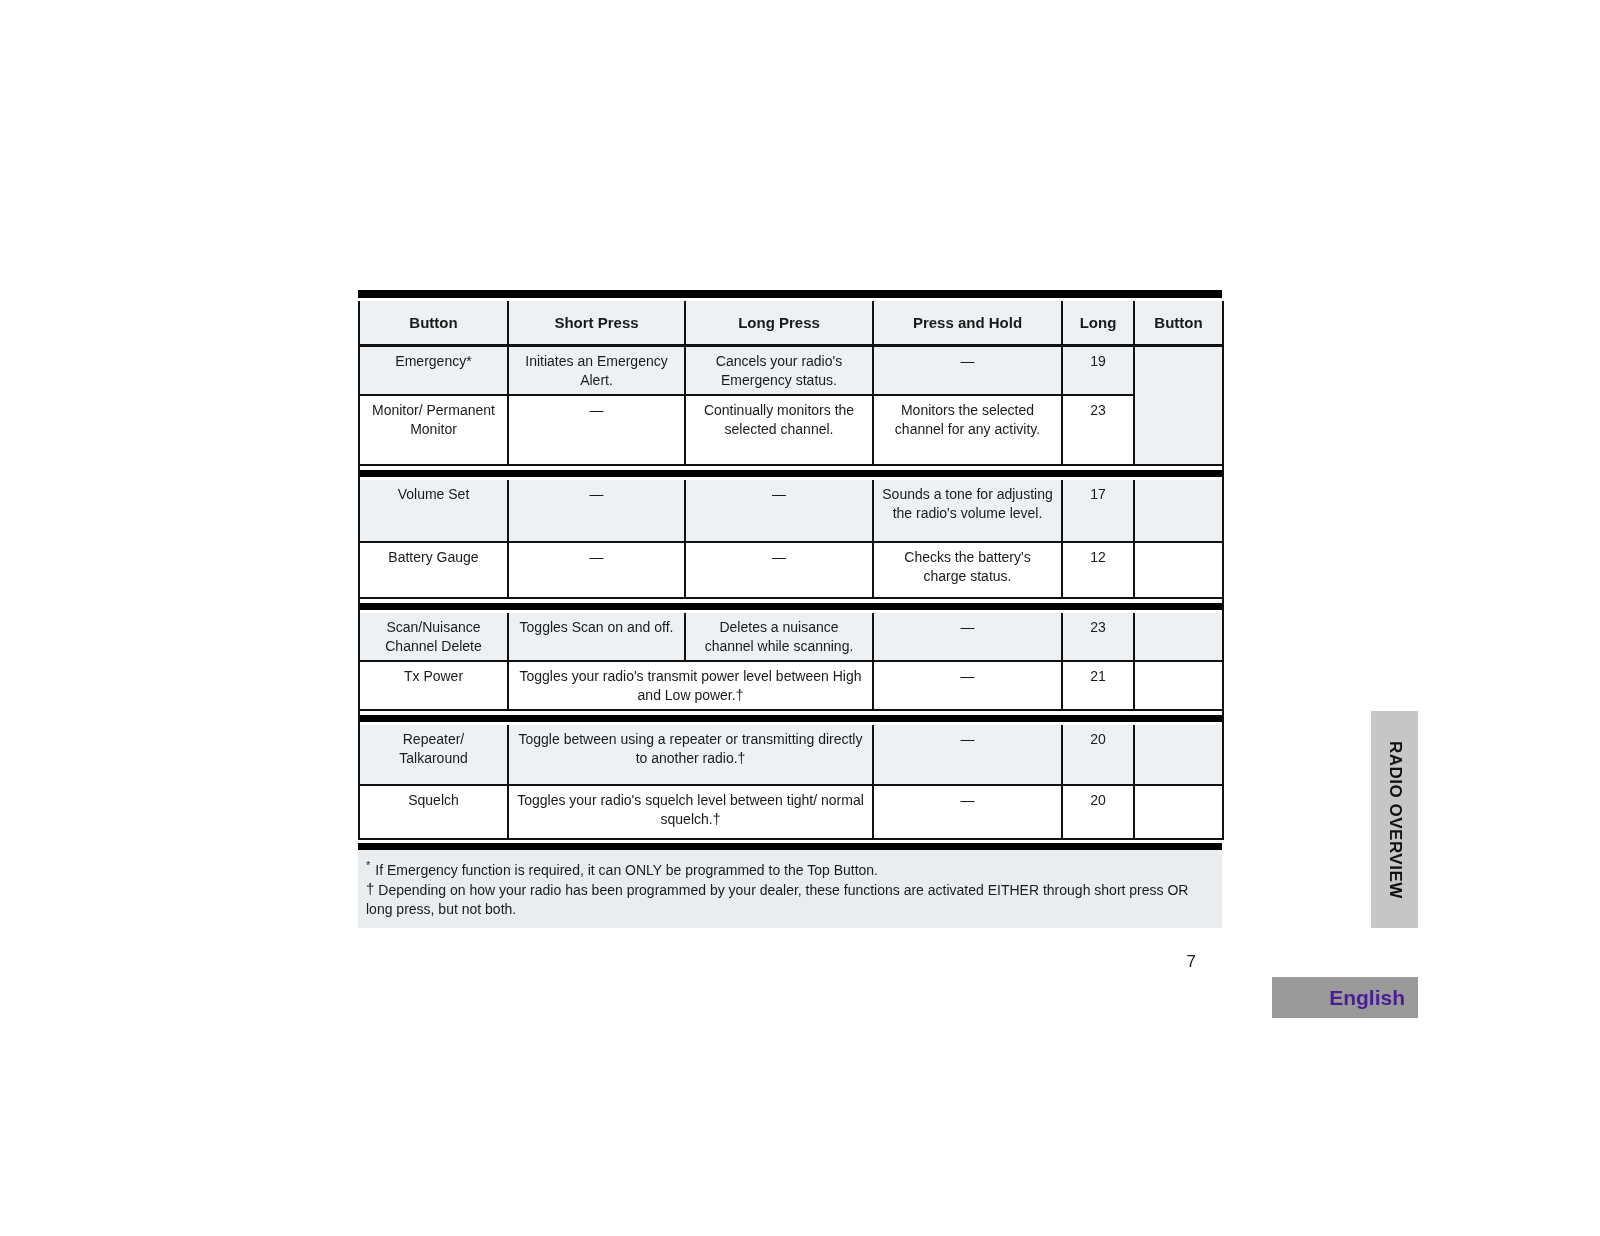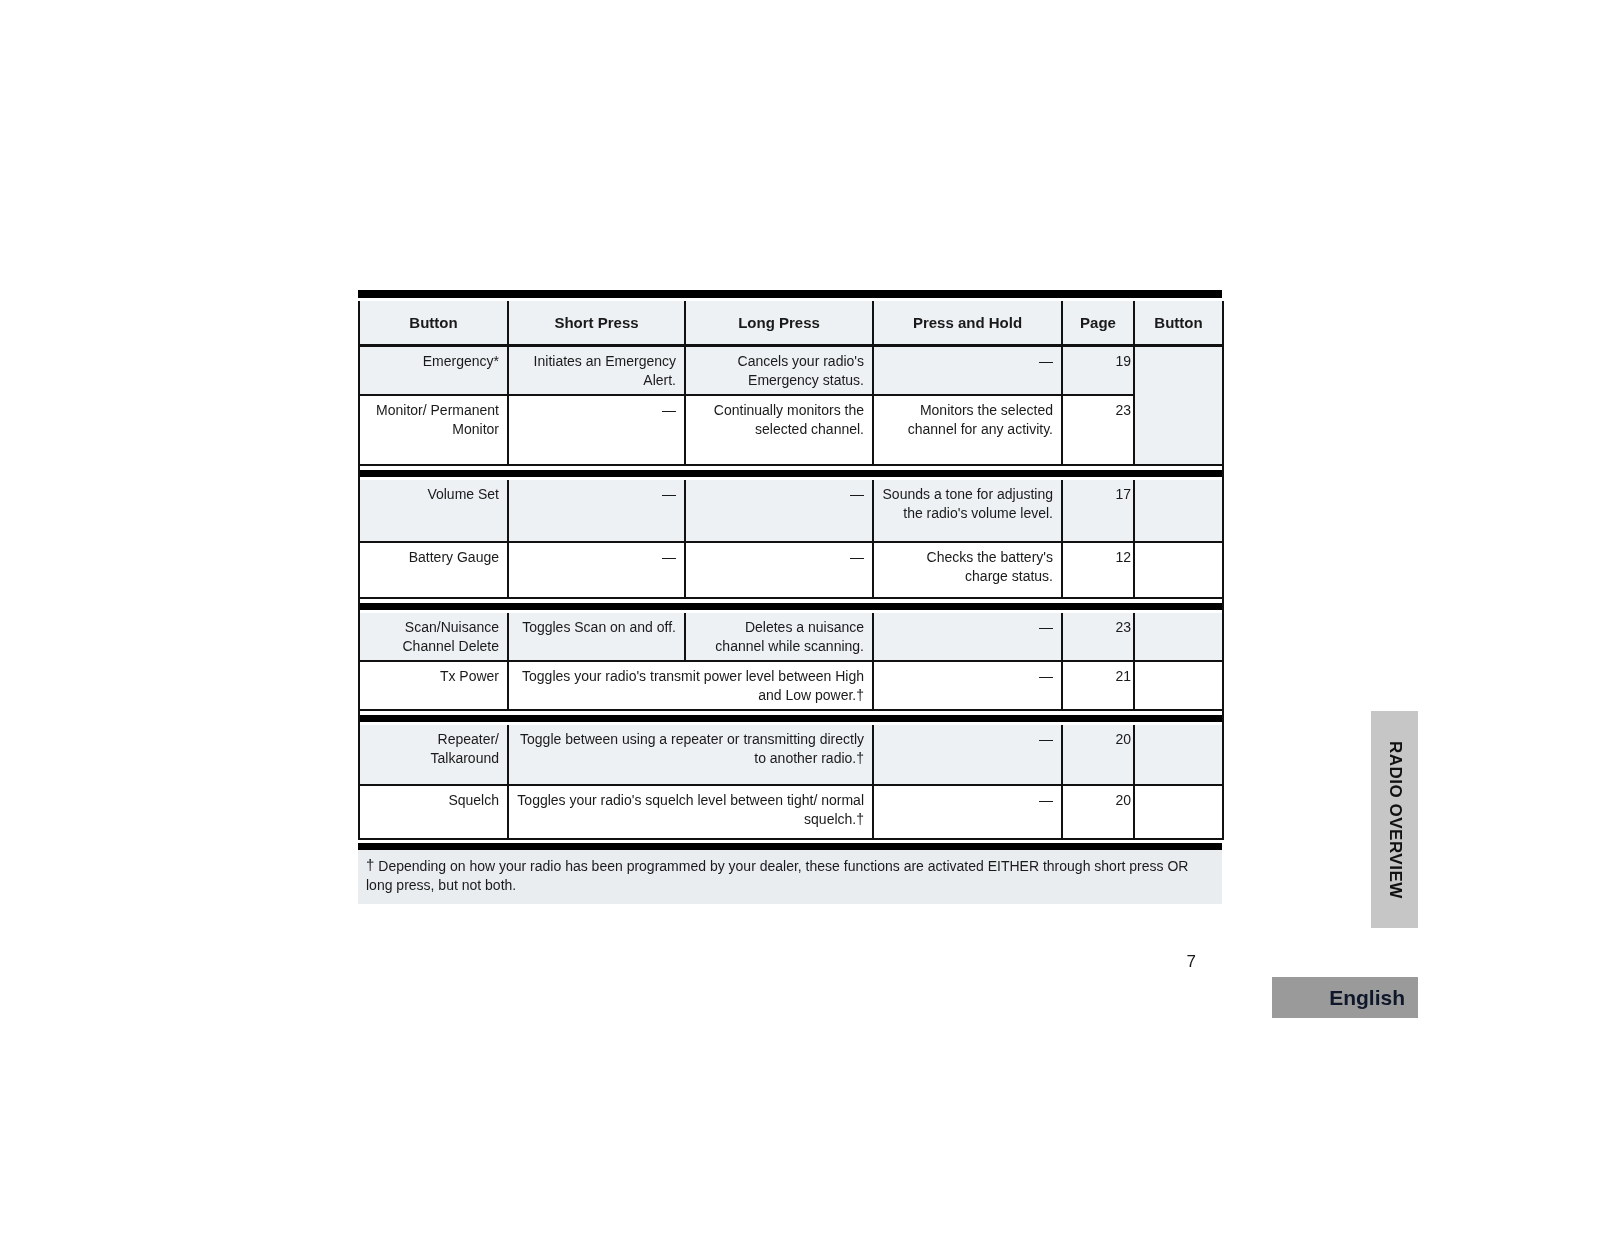--- a/index.html
+++ b/index.html
@@ -29,21 +29,21 @@
     background: transparent;
   }
   .btn-table th, .btn-table td {
     border-left: 2px solid #111;
     border-right: 2px solid #111;
     border-bottom: 2px solid #111;
     border-top: none;
     font-size: 14px;
     line-height: 19px;
     vertical-align: top;
-    text-align: right;
+    text-align: center;
     padding: 5px 8px 4px 8px;
     word-wrap: break-word;
     overflow-wrap: break-word;
   }
   .btn-table th {
     font-size: 15px;
     font-weight: bold;
     text-align: center;
     vertical-align: middle;
     border-bottom: 3px solid #111;
@@ -111,21 +111,21 @@
     color: #111;
     white-space: nowrap;
   }
   .lang-badge {
     position: absolute;
     left: 1272px;
     top: 977px;
     width: 146px;
     height: 41px;
     background: #9a9a9a;
-    color: #0f172a;
+    color: #4c1d95;
     font-weight: bold;
     font-size: 21px;
     display: flex;
     align-items: center;
     justify-content: flex-end;
     padding-right: 13px;
   }
 </style>
 </head>
 <body>
@@ -144,21 +144,21 @@
         <col style="width:72px">
         <col style="width:89px">
       </colgroup>
 
       <tbody>
           <tr class="hdr">
         <th>Button</th>
         <th>Short Press</th>
         <th>Long Press</th>
         <th>Press and Hold</th>
-        <th>Page</th>
+        <th>Long</th>
         <th>Button</th>
       </tr>
 
       <tr class="tint rh0">
         <td>Emergency*</td>
         <td>Initiates an Emergency Alert.</td>
         <td>Cancels your radio's Emergency status.</td>
         <td>—</td>
         <td class="col-page">19</td>
         <td rowspan="2"></td>
@@ -239,20 +239,21 @@
         <td>—</td>
         <td class="col-page">20</td>
         <td></td>
       </tr>
     </tbody>
       </table>
 
     <div class="botbar"></div>
 
     <div class="footnotes">
+      <div class="fn-star"><sup>*</sup><span>If Emergency function is required, it can ONLY be programmed to the Top Button.</span></div>
       <div class="fn-dagger"><span class="dag">†</span><span>Depending on how your radio has been programmed by your dealer, these functions are activated EITHER through short press OR long press, but not both.</span></div>
     </div>
   </div>
 
   <div class="page-number">7</div>
 
   <div class="side-tab">
     <span>RADIO OVERVIEW</span>
   </div>
 

